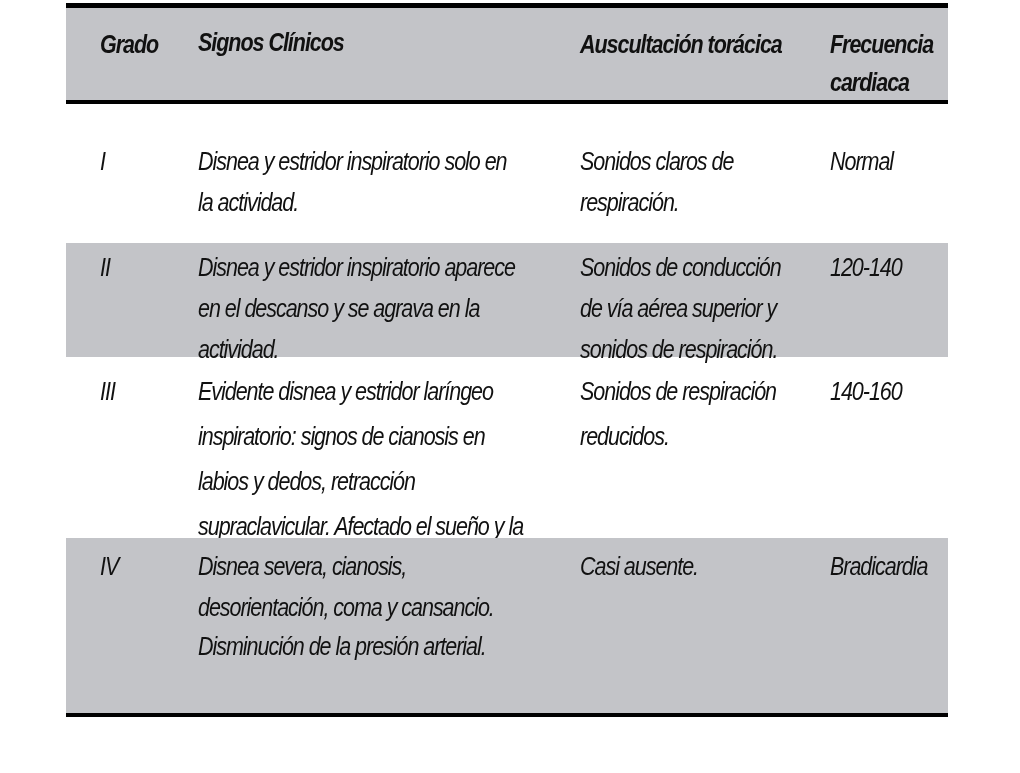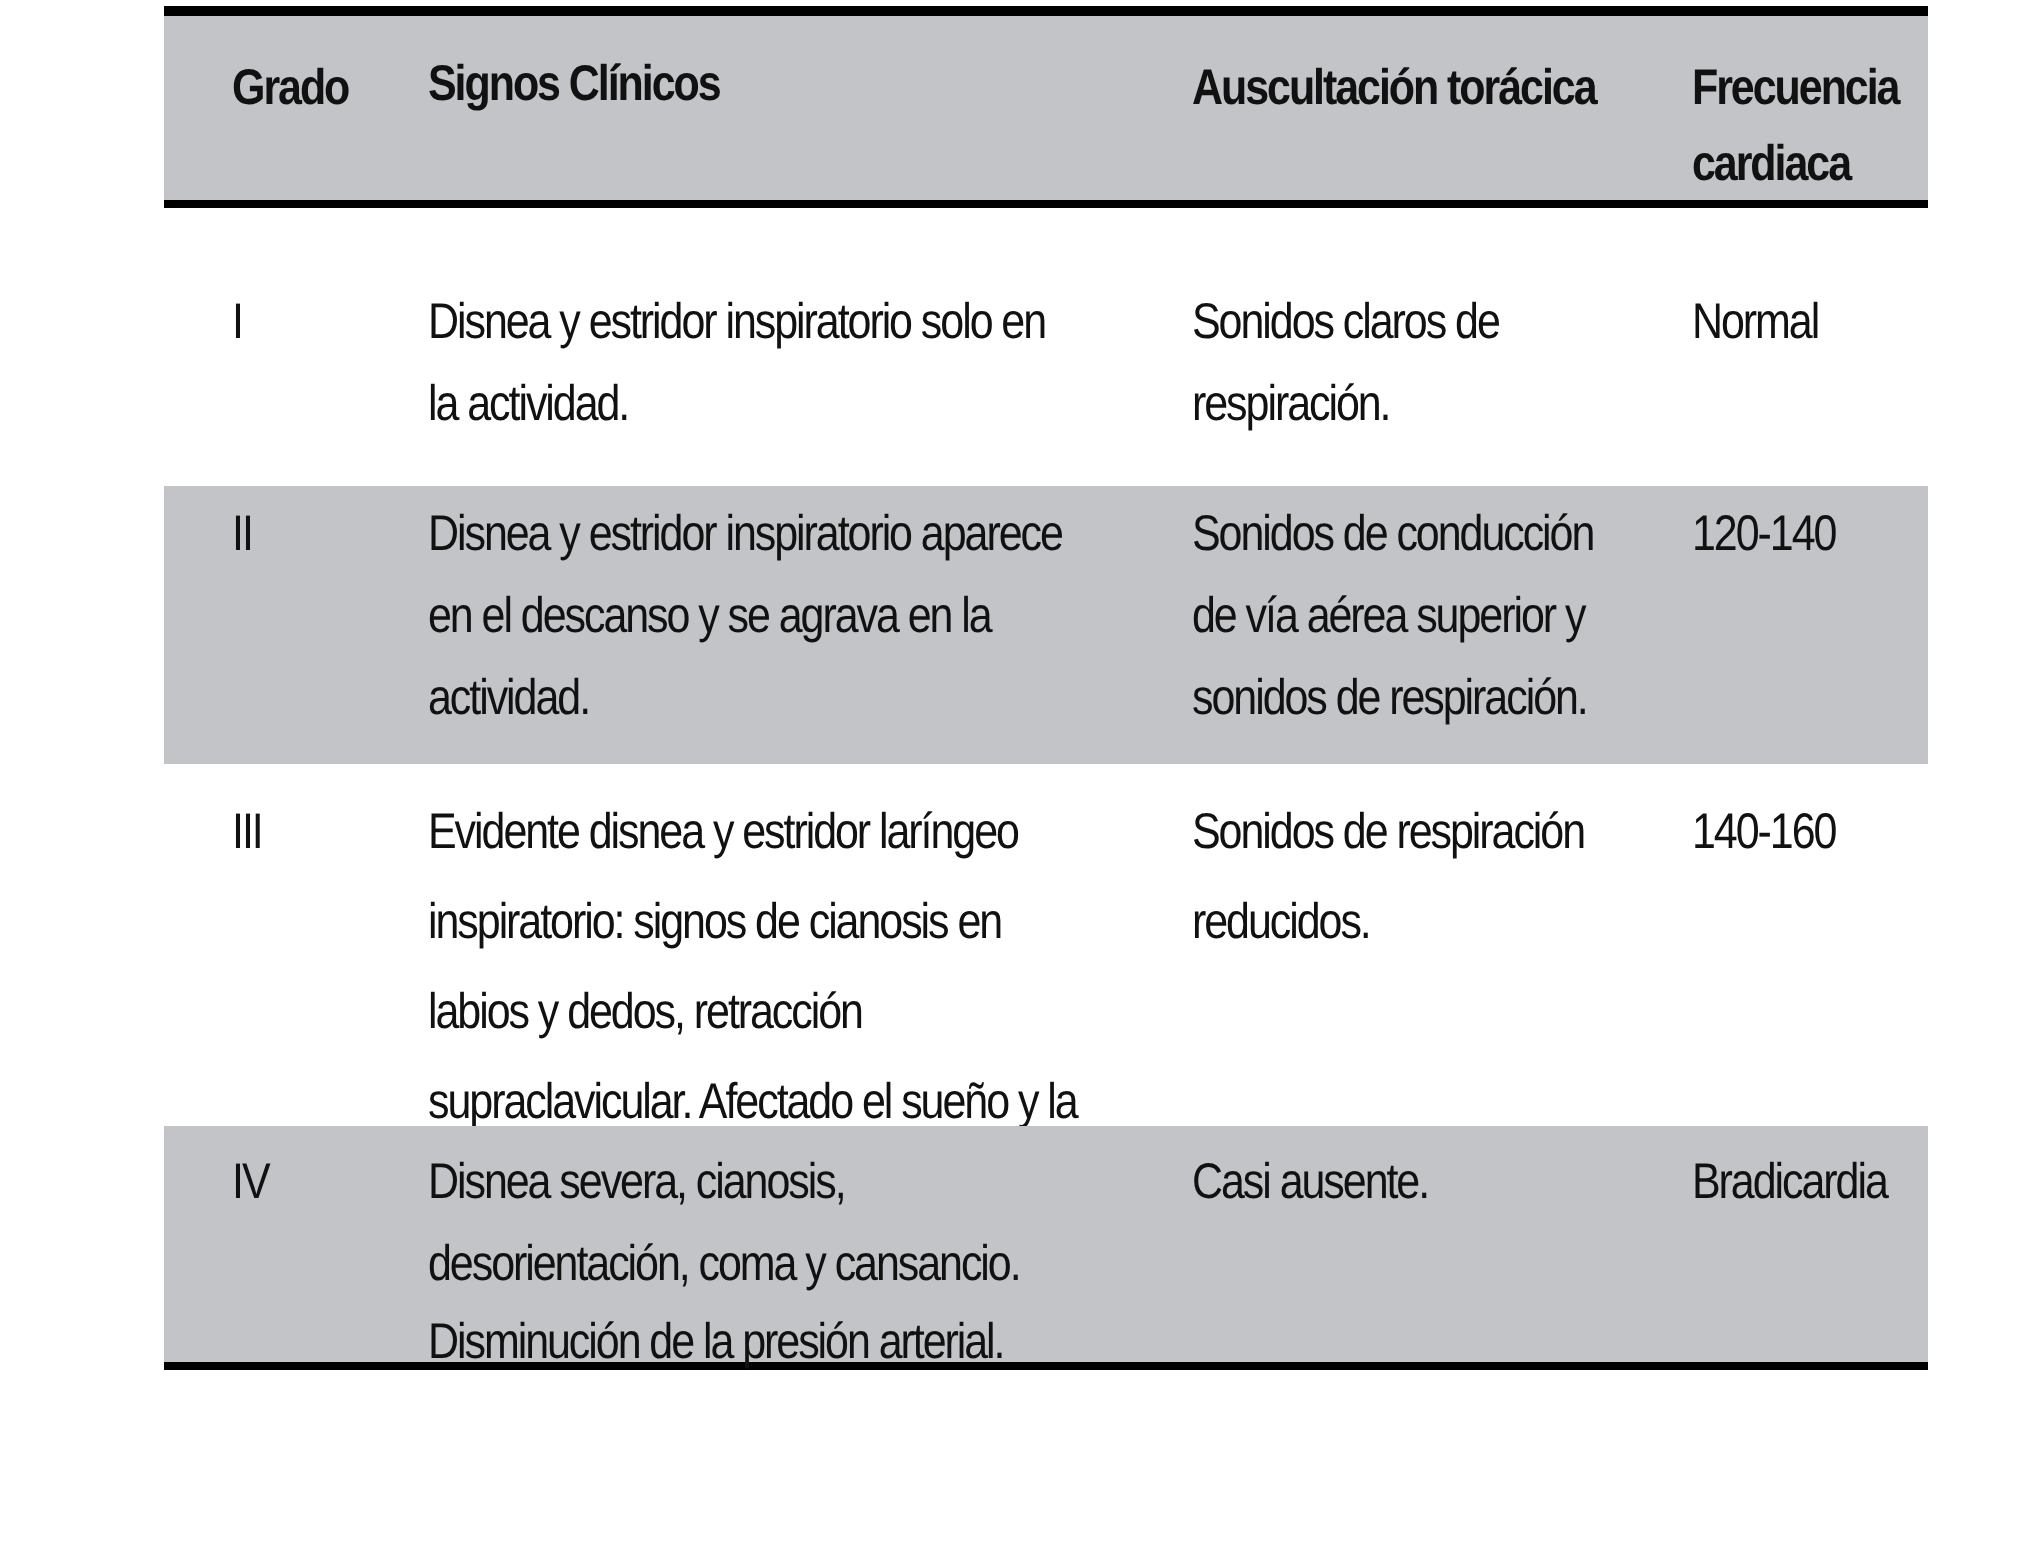--- a/index.html
+++ b/index.html
@@ -1,18 +1,18 @@
 <!DOCTYPE html>
 <html><head>
 <meta charset="utf-8">
 <style>
   html, body { margin:0; padding:0; background:#ffffff; }
   body { width:1020px; height:773px; position:relative; overflow:hidden;
     font-family:"Liberation Sans", sans-serif; color:#111; }
-  .tbl { position:absolute; left:82px; top:3px; width:882px; }
+  .tbl { position:absolute; left:66px; top:3px; width:882px;font-style:italic; }
   .hdr { background:#c3c4c8; border-top:5px solid #000; border-bottom:4px solid #000;
     height:92px; position:relative; }
   .row { position:relative; }
   .row.gray { background:#c3c4c8; }
   .cell { position:absolute; font-size:25px; line-height:41px; letter-spacing:-1.2px;
     transform:scaleX(0.86); transform-origin:left top; white-space:nowrap; }
   .hcell { font-weight:bold; }
   .c1 { left:34px; } .c2 { left:132px; } .c3 { left:514px; } .c4 { left:764px; }
   .bottom { height:4px; background:#000; }
 </style>
@@ -30,21 +30,21 @@
 
   <div class="row" style="height:139px">
     <div class="cell c1" style="top:37px">I</div>
     <div class="cell c2" style="top:37px">Disnea y estridor inspiratorio solo en</div>
     <div class="cell c2" style="top:78px">la actividad.</div>
     <div class="cell c3" style="top:37px">Sonidos claros de</div>
     <div class="cell c3" style="top:78px">respiración.</div>
     <div class="cell c4" style="top:37px">Normal</div>
   </div>
 
-  <div class="row gray" style="height:139px">
+  <div class="row gray" style="height:114px">
     <div class="cell c1" style="top:4px">II</div>
     <div class="cell c2" style="top:4px">Disnea y estridor inspiratorio aparece</div>
     <div class="cell c2" style="top:45px">en el descanso y se agrava en la</div>
     <div class="cell c2" style="top:86px">actividad.</div>
     <div class="cell c3" style="top:4px">Sonidos de conducción</div>
     <div class="cell c3" style="top:45px">de vía aérea superior y</div>
     <div class="cell c3" style="top:86px">sonidos de respiración.</div>
     <div class="cell c4" style="top:4px">120-140</div>
   </div>
 
@@ -53,21 +53,21 @@
     <div class="cell c2" style="top:14px">Evidente disnea y estridor laríngeo</div>
     <div class="cell c2" style="top:59px">inspiratorio: signos de cianosis en</div>
     <div class="cell c2" style="top:104px">labios y dedos, retracción</div>
     <div class="cell c2" style="top:149px">supraclavicular. Afectado el sueño y la</div>
     <div class="cell c2" style="top:194px">alimentación.</div>
     <div class="cell c3" style="top:14px">Sonidos de respiración</div>
     <div class="cell c3" style="top:59px">reducidos.</div>
     <div class="cell c4" style="top:14px">140-160</div>
   </div>
 
-  <div class="row gray" style="height:118px">
+  <div class="row gray" style="height:175px">
     <div class="cell c1" style="top:8px">IV</div>
     <div class="cell c2" style="top:8px">Disnea severa, cianosis,</div>
     <div class="cell c2" style="top:49px">desorientación, coma y cansancio.</div>
     <div class="cell c2" style="top:88px">Disminución de la presión arterial.</div>
     <div class="cell c3" style="top:8px">Casi ausente.</div>
     <div class="cell c4" style="top:8px">Bradicardia</div>
   </div>
   <div class="bottom"></div>
 </div>
 

